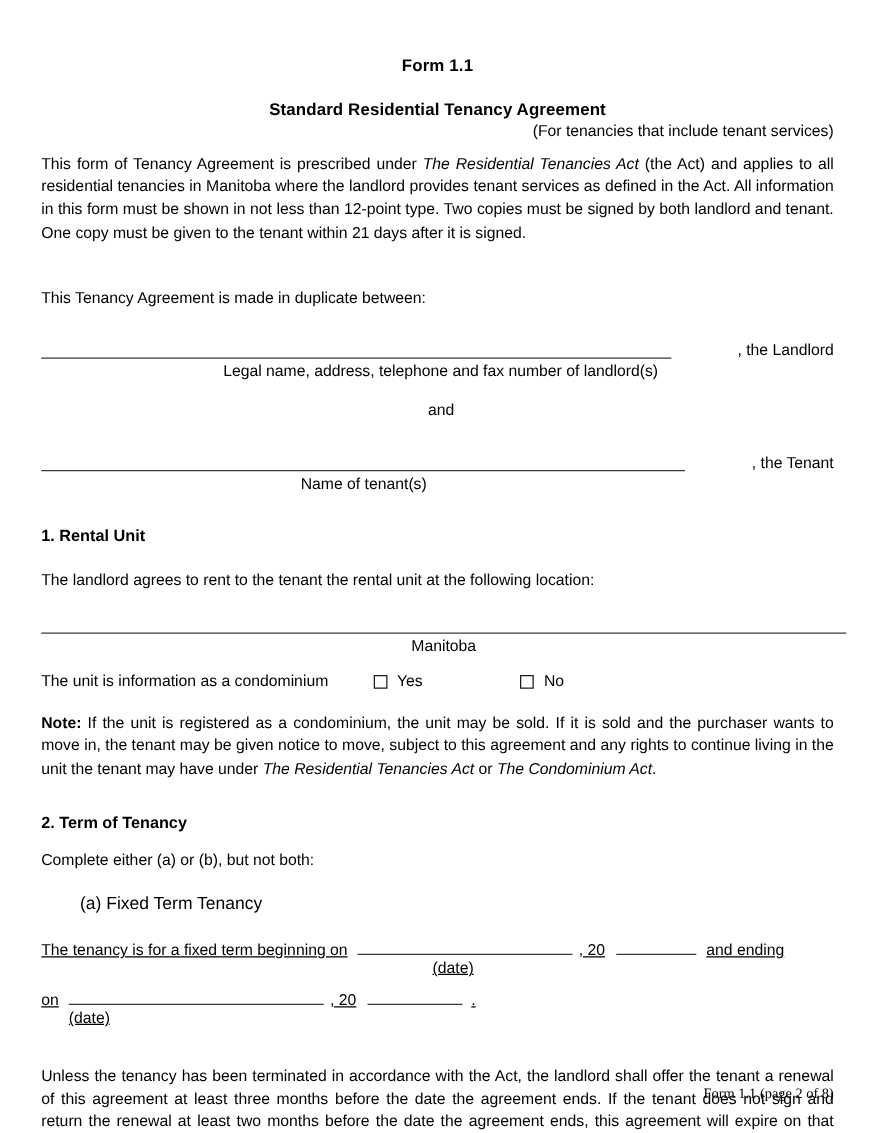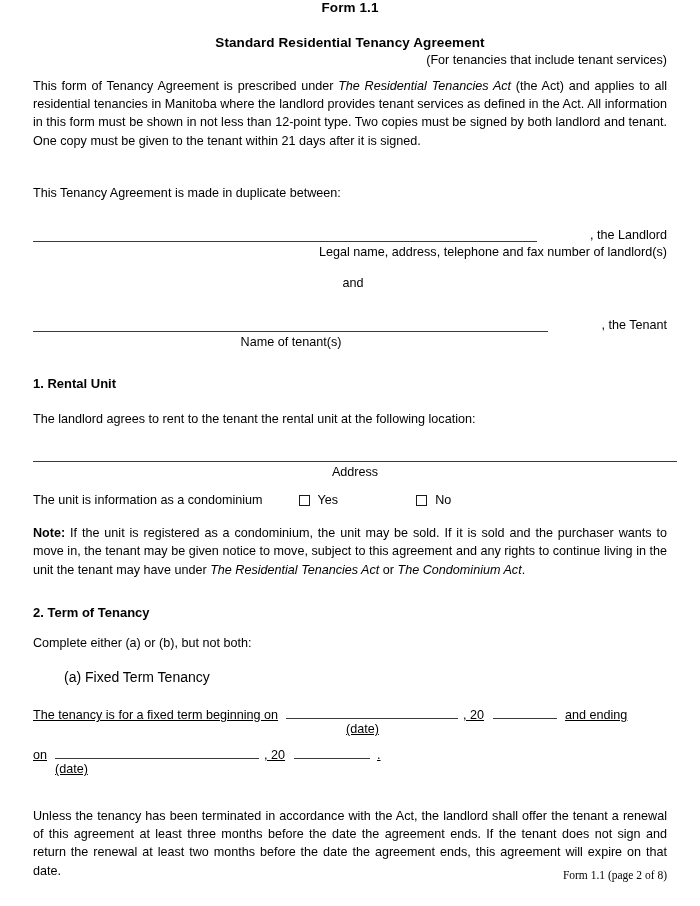--- a/index.html
+++ b/index.html
@@ -21,20 +21,21 @@
     height: 906px;
     box-sizing: border-box;
     padding: 0 33px;
   }
 
   
   .form-no {
     text-align: center;
     font-weight: bold;
     font-size: 13.5px;
+    padding-top: 45px;
     letter-spacing: 0.1px;
   }
   .doc-title {
     text-align: center;
     font-weight: bold;
     font-size: 13.5px;
     padding-top: 20px;
     letter-spacing: 0.1px;
   }
   .doc-subtitle {
@@ -94,21 +95,21 @@
   .suffix {
     padding-left: 5px;
     white-space: nowrap;
     line-height: 14px;
   }
   .caption {
     font-size: 12.6px;
     line-height: 16px;
     padding-top: 2px;
   }
-  .caption-left  { text-align: right; padding-left: 5px; }
+  .caption-left  { text-align: center; padding-left: 5px; }
   .caption-center-tenant { width: 516px; text-align: center; }
 
   .and-line {
     text-align: center;
     font-size: 12.6px;
     margin-top: 16px;
     width: 640px;
   }
 
   
@@ -208,21 +209,21 @@
   <div class="fill-row tenant">
     <div class="rule rule-tenant"></div>
     <div class="suffix">, the Tenant</div>
   </div>
   <div class="caption caption-center-tenant">Name of tenant(s)</div>
 
   <div class="section-head">1. Rental Unit</div>
   <div class="lead rent-intro">The landlord agrees to rent to the tenant the rental unit at the following location:</div>
 
   <div class="address-rule"></div>
-  <div class="address-label">Address</div>
+  <div class="address-label">Manitoba</div>
 
   <div class="condo-row">
     <span>The unit is information as a condominium</span>
     <span class="gap-yes"></span>
     <span class="chk-group">
       <span class="chk-box"></span>
       <span class="chk-label">Yes</span>
     </span>
     <span class="gap-no"></span>
     <span class="chk-group">

